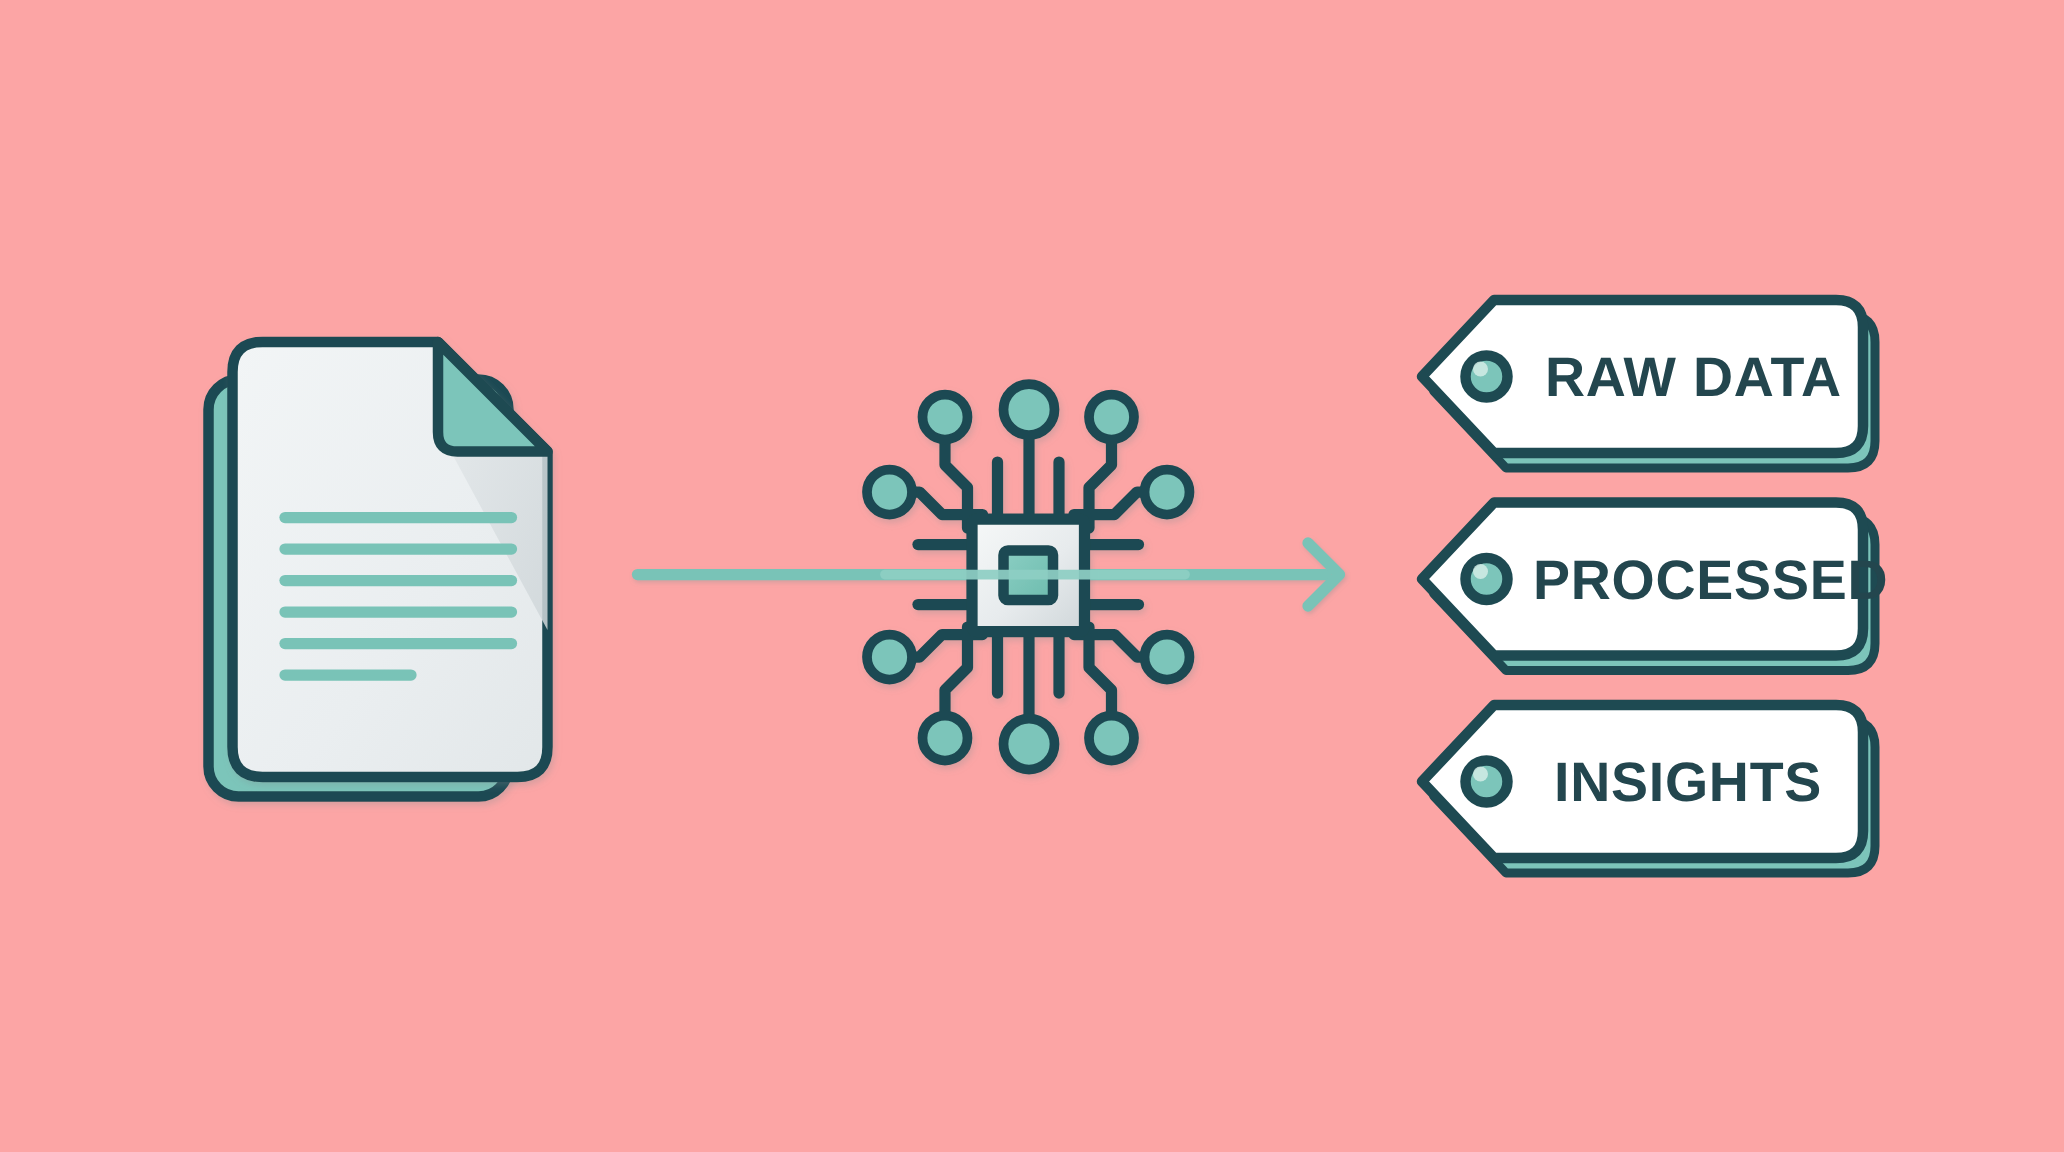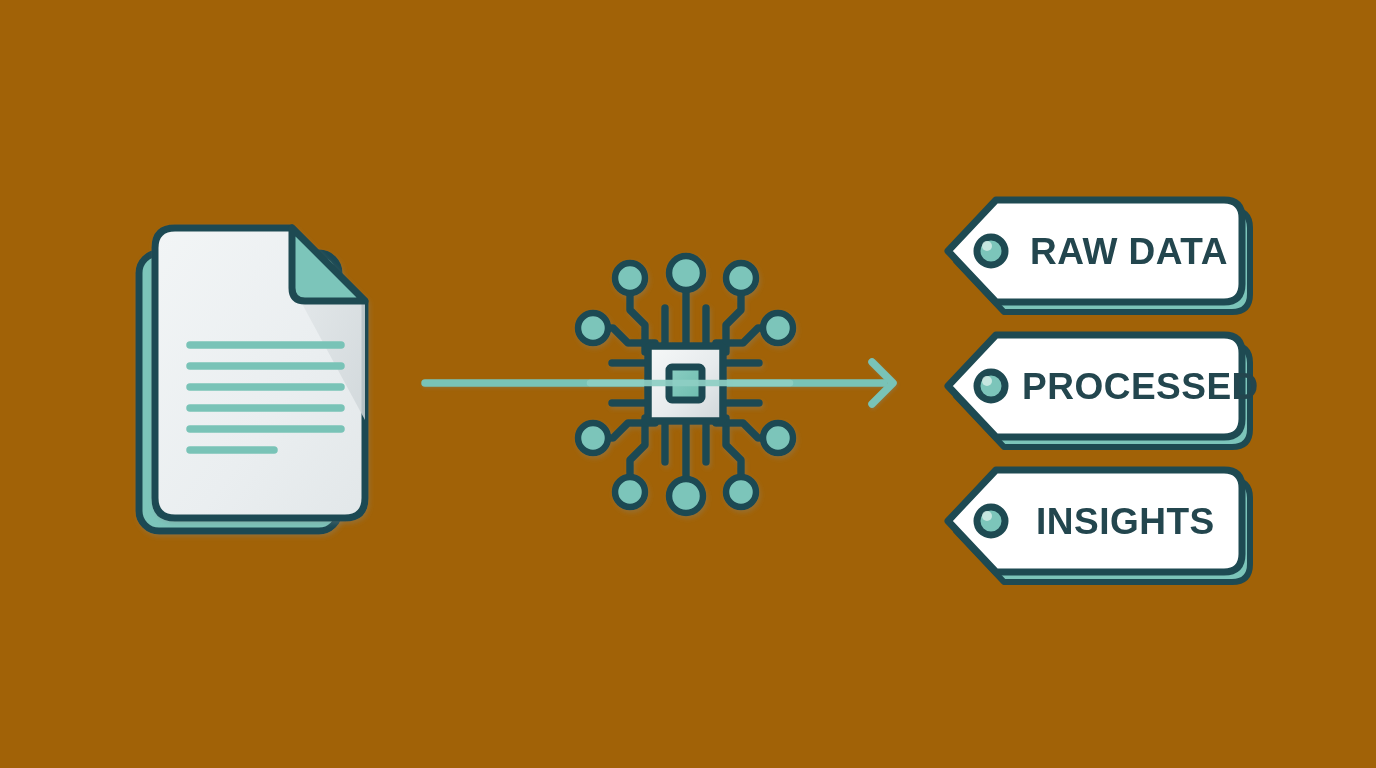--- a/index.html
+++ b/index.html
@@ -11,21 +11,21 @@
   body {
     width: 1376px;
     height: 768px;
     overflow: hidden;
     font-family: "Liberation Sans", sans-serif;
   }
   #stage {
     position: relative;
     width: 1376px;
     height: 768px;
-    background: #a16207;
+    background: #fca5a5;
   }
   #diagram-svg {
     position: absolute;
     left: 0;
     top: 0;
     width: 1376px;
     height: 768px;
     display: block;
   }
   .tag-text {

